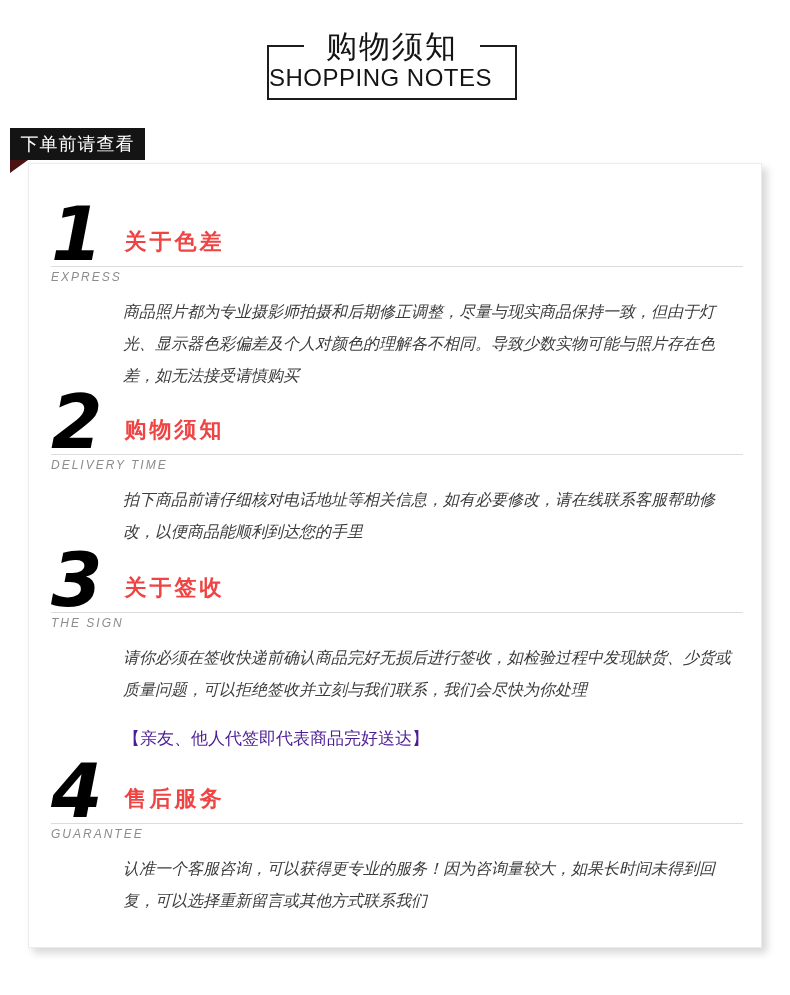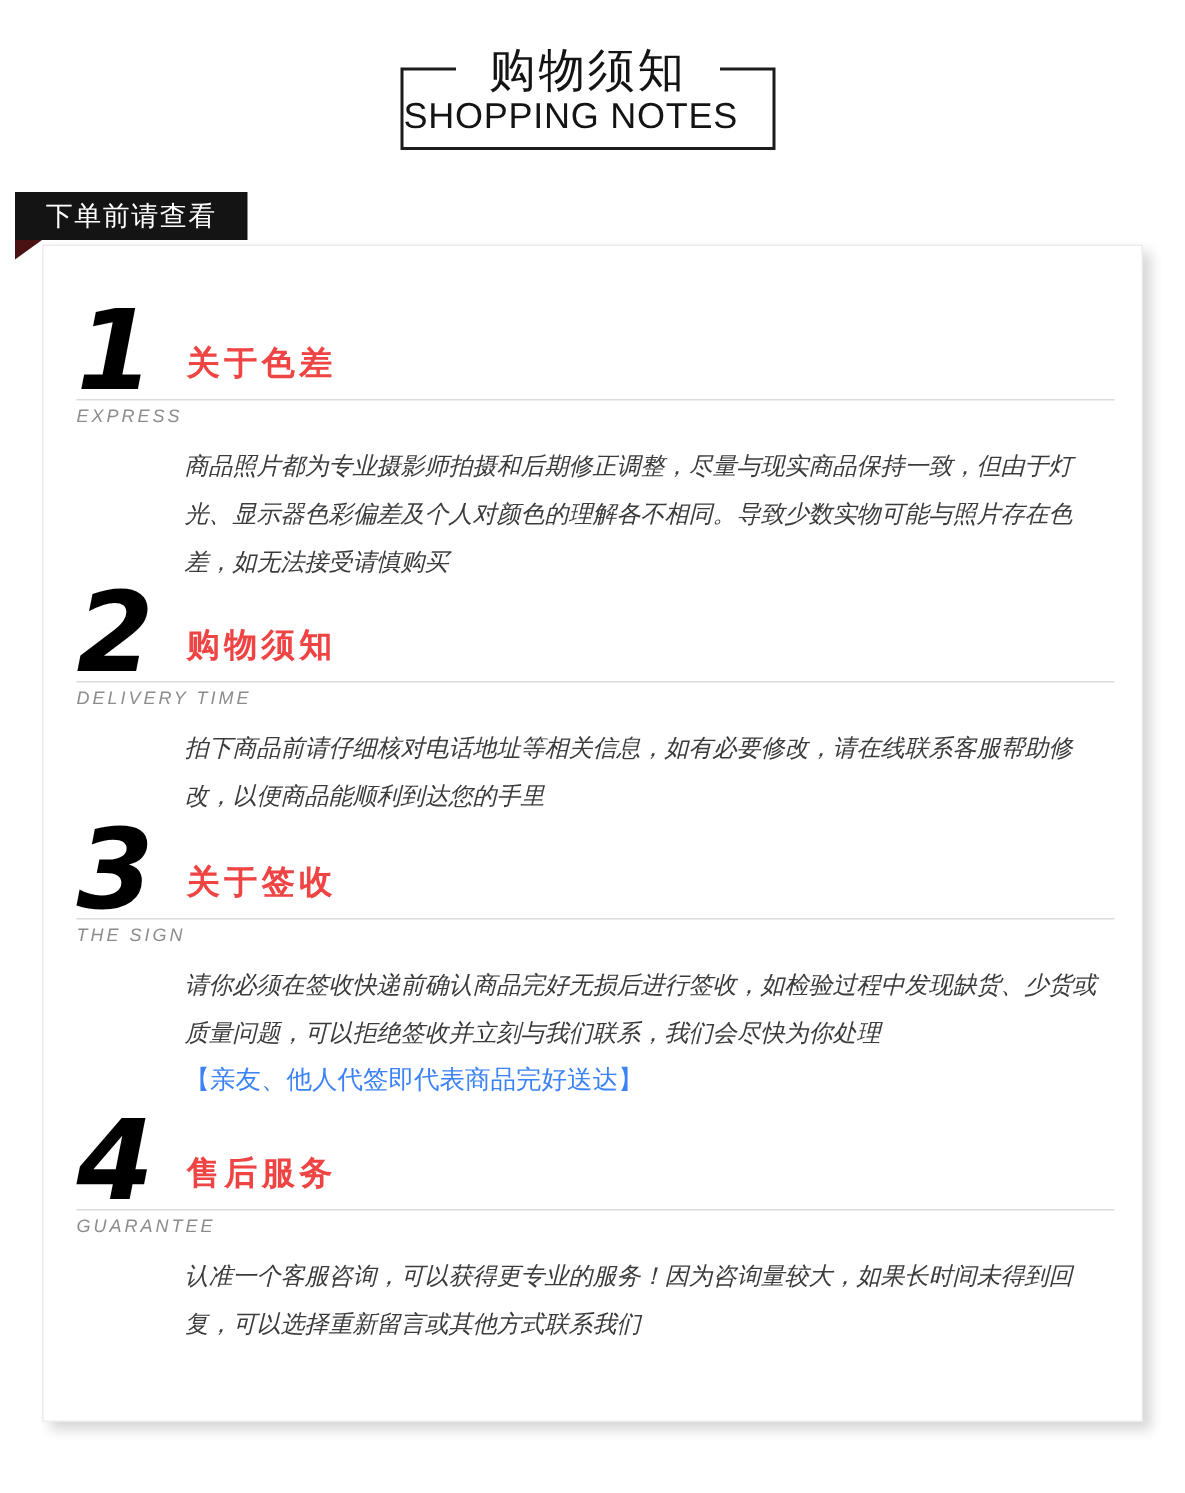--- a/index.html
+++ b/index.html
@@ -17,21 +17,21 @@
     position:absolute;left:50%;transform:translateX(-50%);top:-16px;
     background:#ffffff;padding:0 22px;white-space:nowrap;
     font-size:31px;line-height:1.05;letter-spacing:2px;color:#141414;
   }
   .header-sub{
     position:absolute;left:0;right:0;bottom:6px;text-align:left;
     font-size:24px;letter-spacing:0.5px;color:#141414;white-space:nowrap;
   }
   
   .ribbon{
-    position:absolute;left:10px;top:128px;width:155px;height:32px;
+    position:absolute;left:10px;top:128px;width:135px;height:32px;
     background:#141414;color:#ffffff;font-size:18px;line-height:32px;
     text-align:center;letter-spacing:1px;white-space:nowrap;
   }
   .ribbon-fold{
     position:absolute;left:10px;top:160px;width:0;height:0;
     border-top:13px solid #4a1212;border-right:18px solid transparent;
   }
   
   .panel{
     position:absolute;left:28px;top:163px;width:734px;height:785px;
@@ -54,21 +54,21 @@
     color:#ef4444;padding-bottom:5px;
   }
   .sec-en{
     margin-top:3px;font-style:italic;font-size:12px;letter-spacing:2px;
     color:#8c8c8c;
   }
   .sec-body{
     margin:12px 0 0 72px;font-size:16px;line-height:32px;color:#3b3b3b;font-style:italic;
   }
   .sec-highlight{
-    margin:0 0 0 72px;font-size:17px;line-height:32px;color:#3b82f6;font-family:Liberation Mono, monospace;
+    margin:17px 0 0 72px;font-size:17px;line-height:32px;color:#4c1d95;
   }
   .s2{margin-bottom:4px;}
   .s3{margin-bottom:8px;}
 </style>
 </head>
 <body>
 
 <div class="header-box">
   <div class="header-title">购物须知</div>
   <div class="header-sub">SHOPPING NOTES</div>

